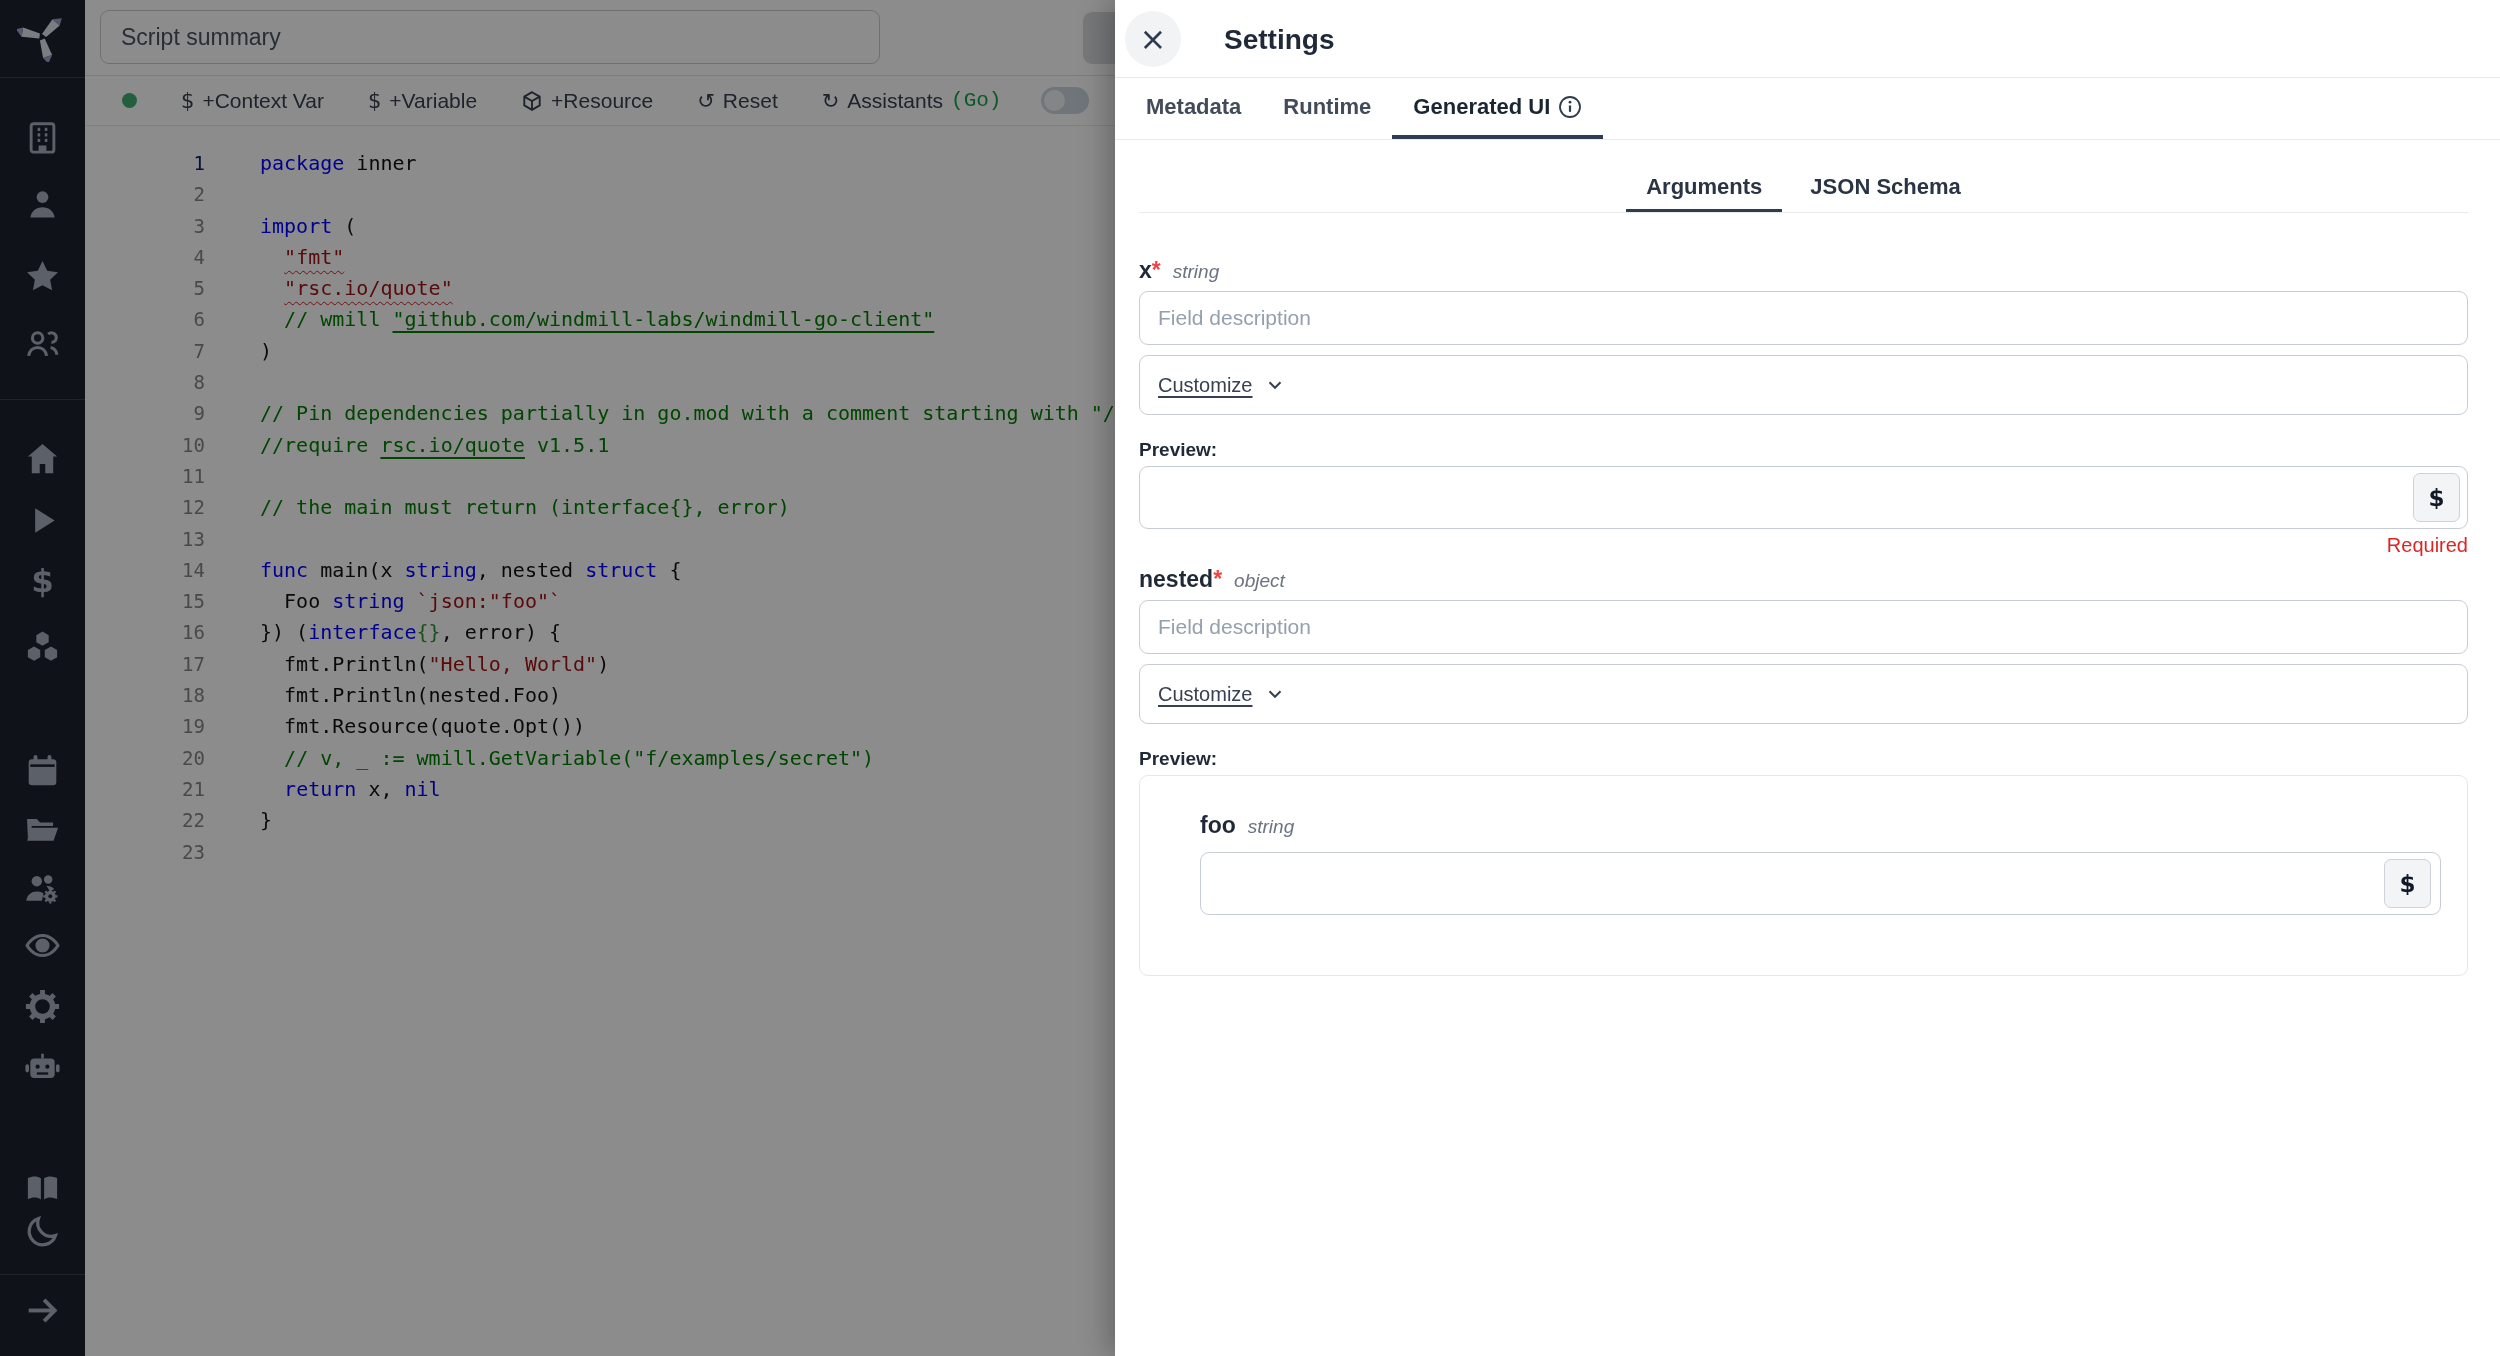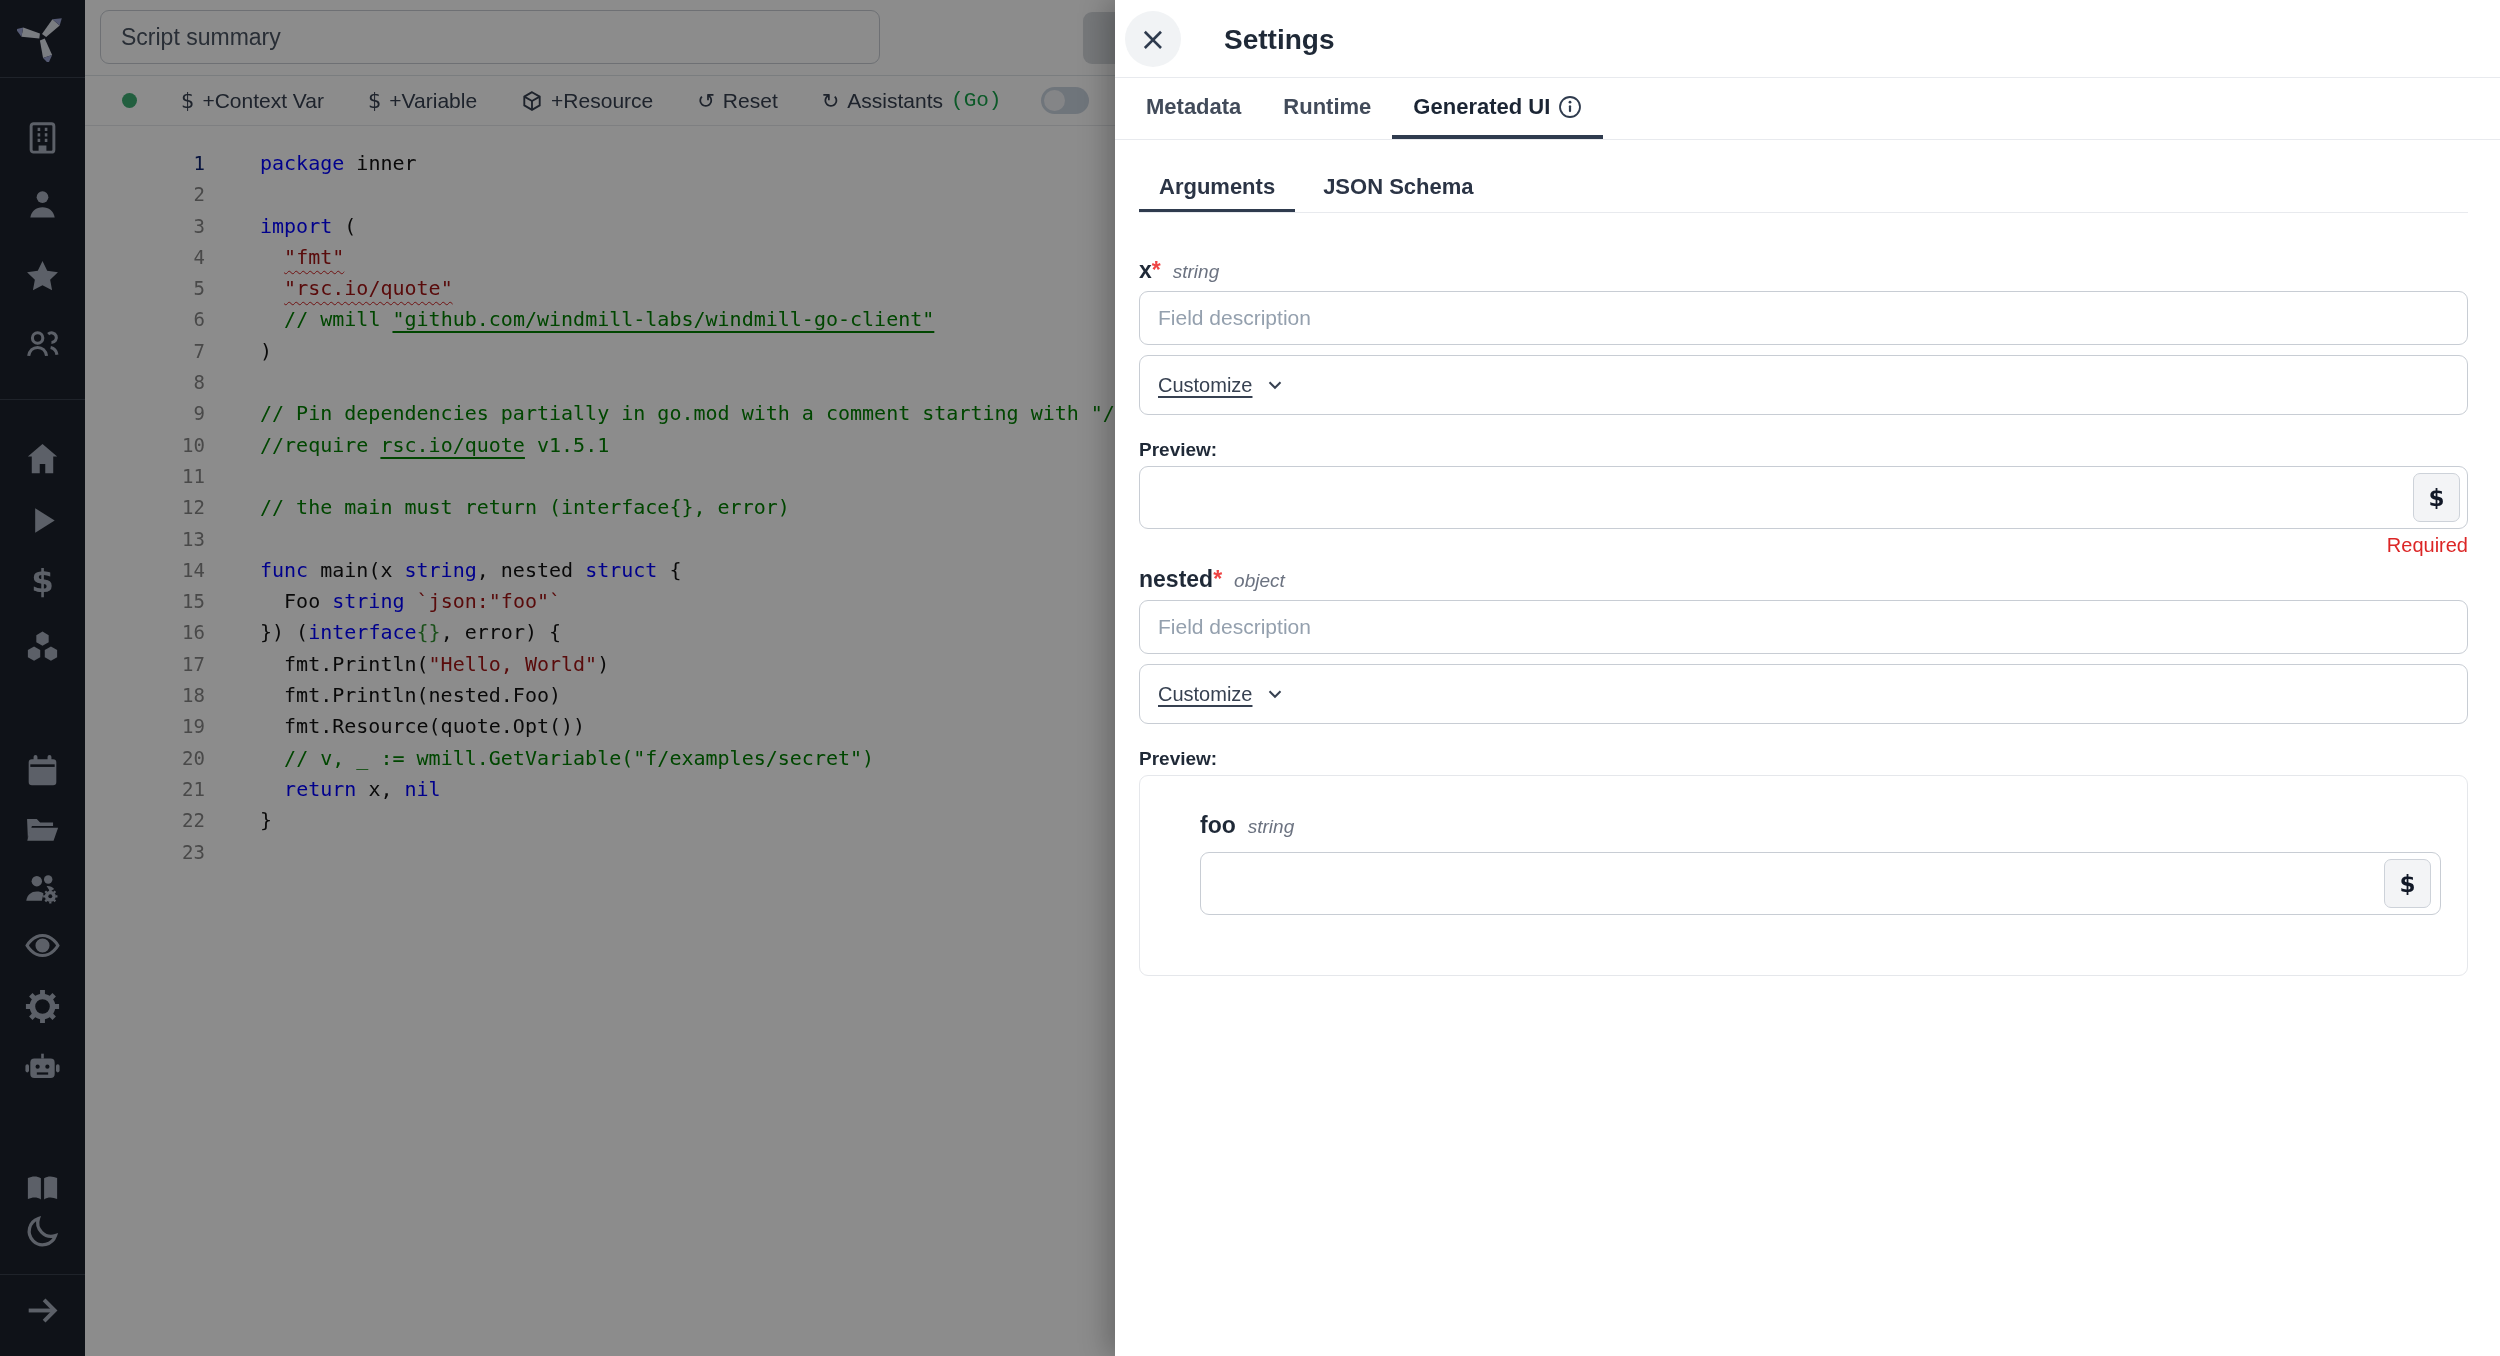--- a/index.html
+++ b/index.html
@@ -48,21 +48,21 @@
   .drawer-header { position:relative; height:78px; border-bottom:1px solid #e8eaee; }
   .close-btn { position:absolute; left:10px; top:11px; width:56px; height:56px; border-radius:50%; background:#f1f3f5; border:none; font-size:32px; color:#2f3b4e; cursor:pointer; line-height:54px; text-align:center; font-family:"DejaVu Sans", sans-serif; }
   .drawer-title { position:absolute; left:81px; top:24px; font-size:28px; font-weight:700; color:#1f2937;margin-left:28px; }
 
   .tabbar { display:flex; align-items:stretch; height:62px; border-bottom:1px solid #e8eaee; padding-left:10px; }
   .tab { display:flex; align-items:center; gap:8px; padding:0 21px; font-size:22px; font-weight:600; color:#424b5a; cursor:pointer; border-bottom:4px solid transparent; }
   .tab.active { color:#1b2534; border-bottom-color:#2f3b4e; }
   .info-icon { display:inline-flex; }
 
   .drawer-content { padding:0 32px 0 24px; }
-  .subtabbar { display:flex; margin-top:25px; height:48px; border-bottom:1px solid #e8eaee; gap:8px; }
+  .subtabbar { display:flex; margin-top:25px; height:48px; border-bottom:1px solid #e8eaee; gap:8px;justify-content:center; }
   .subtab { display:flex; align-items:center; padding:0 20px; font-size:22px; font-weight:600; color:#2b3445; cursor:pointer; border-bottom:3px solid transparent; }
   .subtab.active { border-bottom-color:#2f3b4e; }
 
   .field-label { display:flex; align-items:baseline; margin-top:44px; }
   .field-label.second { margin-top:8px; }
   .fname { font-size:23px; font-weight:700; color:#1f2937; }
   .ast { color:#ef4444; font-weight:700; font-size:23px; }
   .ftype { font-style:italic; font-size:19px; color:#6b7280; margin-left:12px; }
 
   .desc-input { width:100%; height:54px; margin-top:7px; border:1px solid #c8cdd4; border-radius:9px; font-size:21px; padding:0 18px; color:#374151; font-family:"Liberation Sans", sans-serif; }

